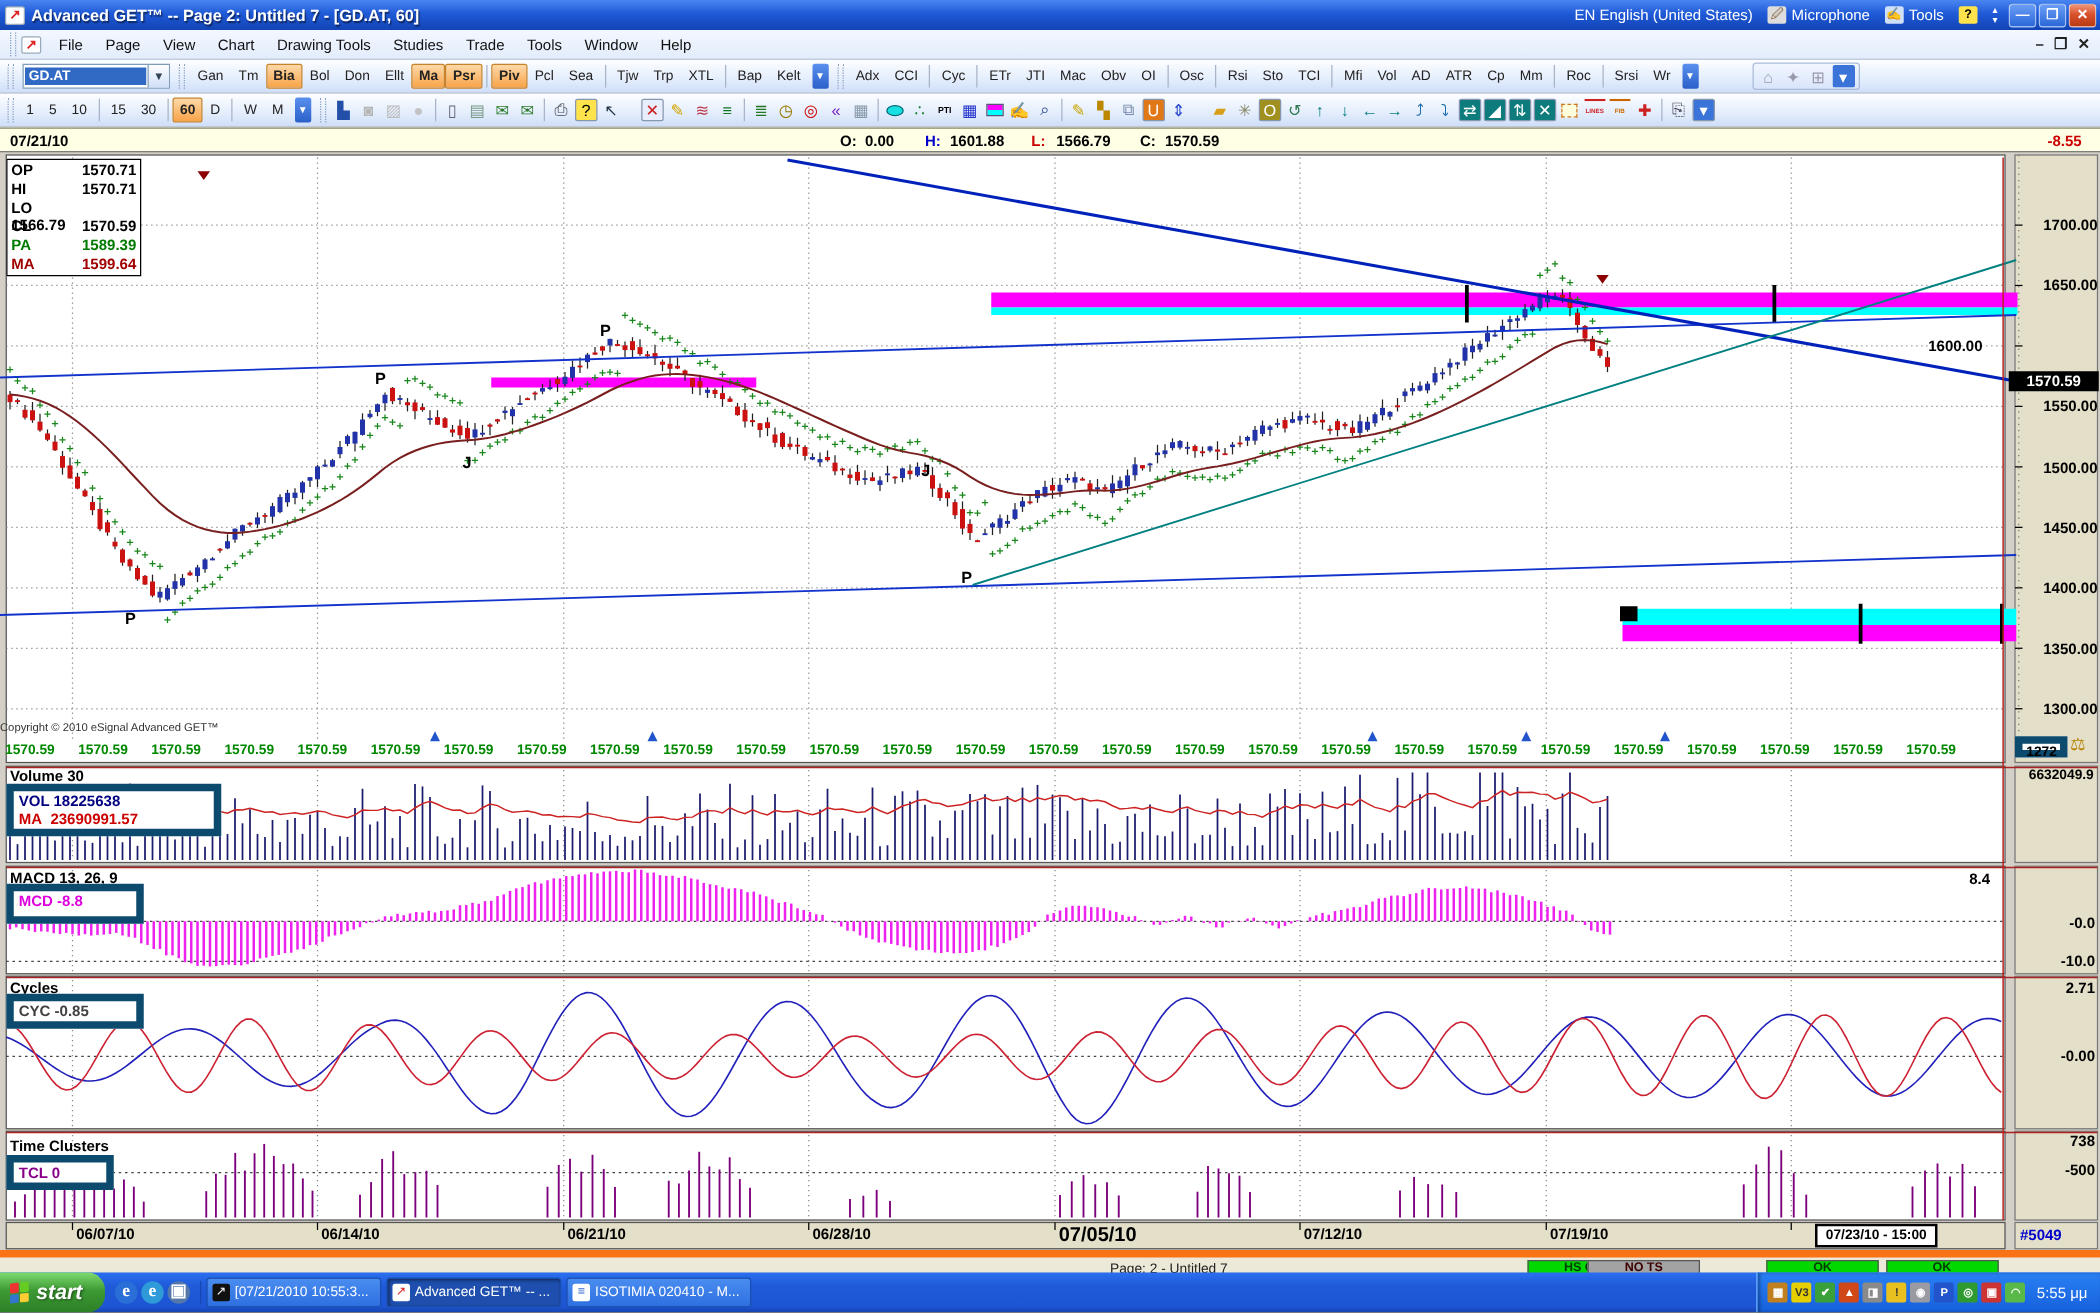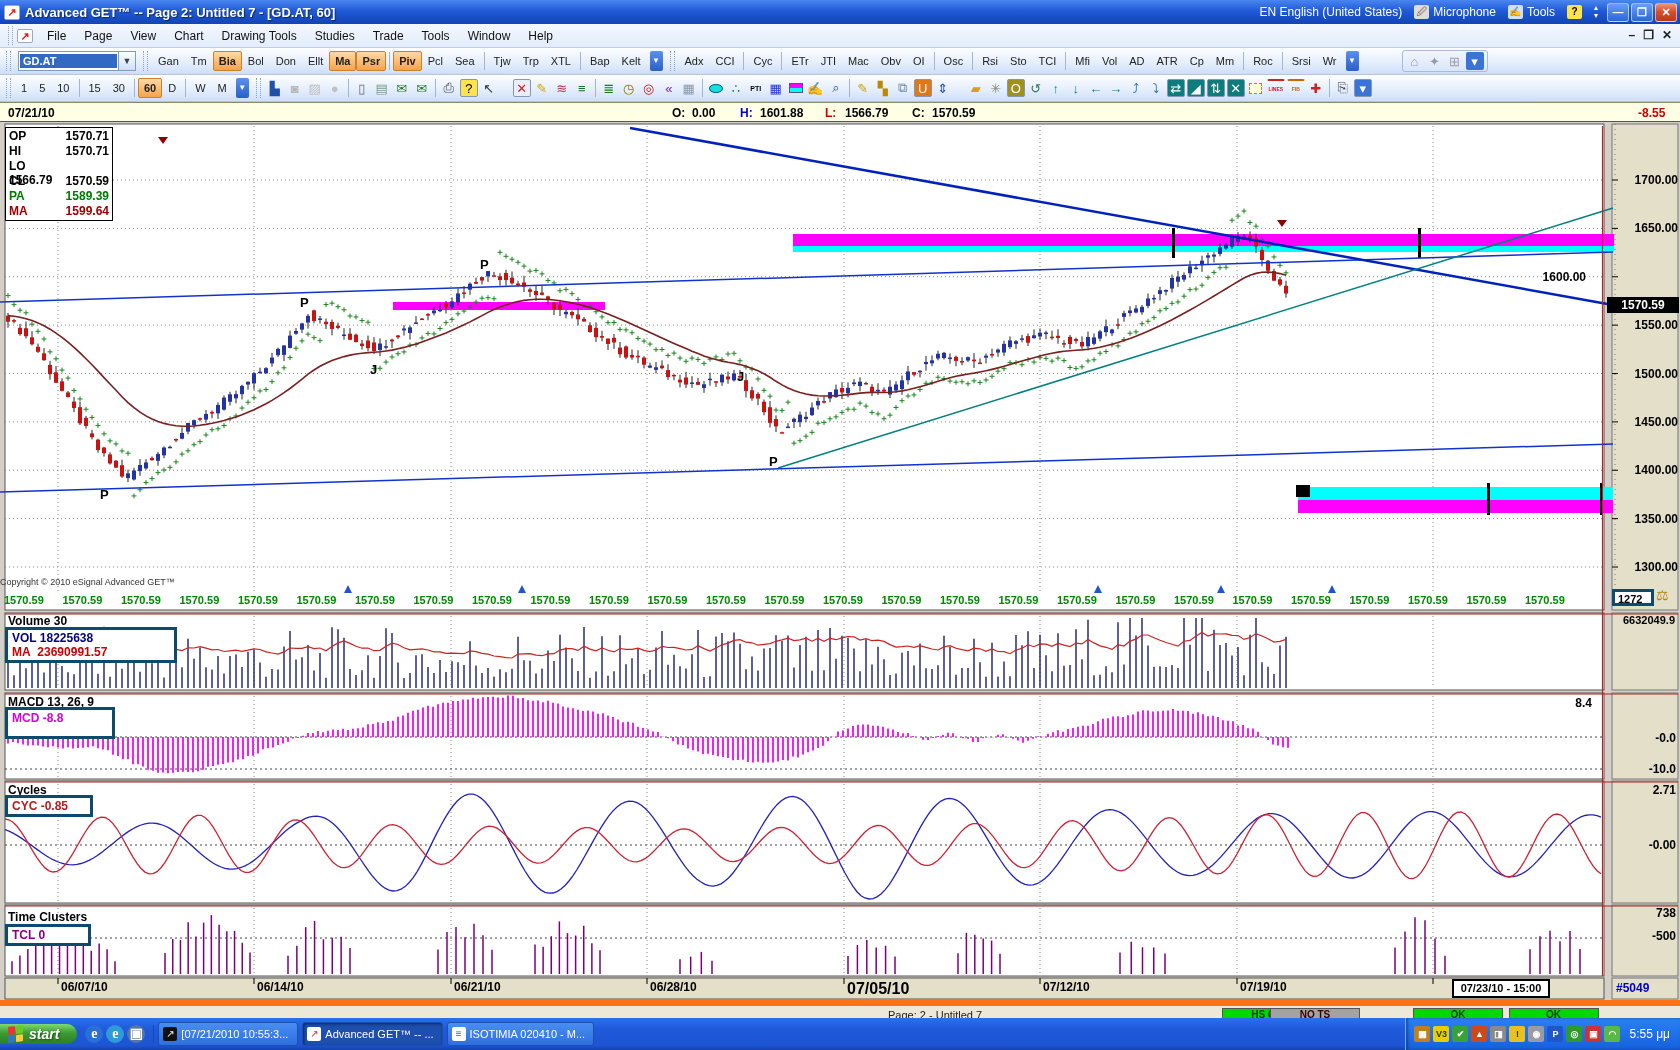--- a/index.html
+++ b/index.html
@@ -37,31 +37,31 @@
 
 .infobar{position:absolute;left:0;top:102px;width:1680px;height:20px;background:#ffffe6;border-top:1px solid #8a8a6a;border-bottom:1px solid #555;font-size:12px;font-weight:bold;color:#000}
 .infobar span{position:absolute;top:3px;white-space:nowrap}
 
 #chart-region{position:absolute;left:0;top:122px;width:1680px;height:878px;background:#d4d0c8}
 #chart-svg{position:absolute;left:0;top:0}
 .ovl{position:absolute;white-space:nowrap}
 .quote-box{left:5px;top:5px;width:108px;background:#fff;border:1px solid #000;font-size:12px;font-weight:bold;padding:1px 3px}
 .quote-box div{height:15px;display:flex;justify-content:space-between}
 .phdr{font-weight:bold;font-size:12px;color:#000}
-.lblbox{background:#fff;border:3px solid #0c4a6e;font-weight:bold;font-size:12px;padding:1px 4px}
+.lblbox{background:#fff;border:6px solid #0c4a6e;font-weight:bold;font-size:12px;padding:1px 4px}
 .axis-lab{font-weight:bold;font-size:12px;color:#000;width:62px;text-align:right}
 .pj{font-weight:bold;font-size:13px;color:#000}
 .greenrow span{position:absolute;font-weight:bold;font-size:11px;color:#008800}
 .cur-price{left:1607px;width:72px;height:16px;background:#000;color:#fff;font-weight:bold;font-size:12px;text-align:center;line-height:16px}
 
 .statusbar{position:absolute;left:0;top:1000px;width:1680px;height:18px;background:#ece9d8;border-top:6px solid #f97316;font-size:11px;color:#222}
 .sb-ind{position:absolute;top:2px;width:90px;height:13px;border:1px solid #555;font-size:10px;font-weight:bold;text-align:center;line-height:12px;cursor:pointer}
 
 .taskbar{position:absolute;left:0;top:1018px;width:1680px;height:32px;background:linear-gradient(#2a6ff0,#1f5ad8 35%,#1d55d4 85%,#1443ae);display:flex;align-items:center}
-.startbtn{height:20px;padding:0 18px 0 8px;background:linear-gradient(#7ddb6f,#3d9a34 45%,#2c7f26);border-radius:0 14px 14px 0;display:flex;align-items:center;gap:5px;color:#fff;font-weight:bold;font-style:italic;font-size:14px;text-shadow:1px 1px 2px #0007;cursor:pointer}
+.startbtn{height:32px;padding:0 18px 0 8px;background:linear-gradient(#7ddb6f,#3d9a34 45%,#2c7f26);border-radius:0 14px 14px 0;display:flex;align-items:center;gap:5px;color:#fff;font-weight:bold;font-style:italic;font-size:17px;text-shadow:1px 1px 2px #0007;cursor:pointer}
 .flag{width:16px;height:16px;display:grid;grid-template-columns:7px 7px;grid-gap:1px;transform:skewY(-6deg)}
 .flag i{border-radius:1px}
 .ql{display:flex;align-items:center;gap:3px;padding:0 8px;border-right:1px solid #1a48b0}
 .qlicon{width:18px;height:18px;border-radius:2px;font-weight:bold;font-size:14px;text-align:center;line-height:18px;cursor:pointer;font-family:"Liberation Serif",serif}
 .taskwin{height:24px;margin-left:4px;padding:0 8px 0 4px;min-width:140px;max-width:150px;border-radius:3px;background:linear-gradient(#4a8df0,#2e6fe0);border:1px solid #1b50b0;color:#fff;font-size:11px;display:flex;align-items:center;gap:4px;overflow:hidden;cursor:pointer}
 .taskwin.active{background:#1e4fae;box-shadow:inset 1px 1px 3px #0008}
 .taskwin .ti{width:14px;height:14px;border-radius:2px;font-size:10px;line-height:14px;text-align:center;flex-shrink:0}
 .tray{position:absolute;right:0;top:0;height:32px;display:flex;align-items:center;gap:3px;padding:0 10px 0 8px;background:linear-gradient(#2a80f4,#1560dc);border-left:1px solid #6ab0ff;box-shadow:inset 2px 0 3px #0005}
 .trayicon{width:16px;height:16px;border-radius:2px;color:#fff;font-size:9px;font-weight:bold;text-align:center;line-height:16px;cursor:pointer}
 .clock{color:#fff;font-size:12px;margin-left:6px}
@@ -1693,21 +1693,21 @@
     </div>
     <div class="ovl axis-lab" style="left:1613px;top:492px;font-size:11px">6632049.9</div>
 
     <div class="ovl phdr" style="left:8px;top:573px">MACD 13, 26, 9</div>
     <div class="ovl lblbox" style="left:5px;top:585px;width:110px;height:32px;color:#dd00dd"><span>MCD</span> <span>-8.8</span></div>
     <div class="ovl axis-lab" style="left:1530px;top:574px">8.4</div>
     <div class="ovl axis-lab" style="left:1614px;top:609px">-0.0</div>
     <div class="ovl axis-lab" style="left:1614px;top:640px">-10.0</div>
 
     <div class="ovl phdr" style="left:8px;top:661px">Cycles</div>
-    <div class="ovl lblbox" style="left:5px;top:673px;width:88px;color:#b91c1c"><span>CYC</span> <span>-0.85</span></div>
+    <div class="ovl lblbox" style="left:5px;top:673px;width:110px;color:#404040"><span>CYC</span> <span>-0.85</span></div>
     <div class="ovl axis-lab" style="left:1614px;top:661px">2.71</div>
     <div class="ovl axis-lab" style="left:1614px;top:716px">-0.00</div>
 
     <div class="ovl phdr" style="left:8px;top:788px">Time Clusters</div>
     <div class="ovl lblbox" style="left:5px;top:802px;width:86px;color:#880088"><span>TCL</span> <span>0</span></div>
     <div class="ovl axis-lab" style="left:1614px;top:784px">738</div>
     <div class="ovl axis-lab" style="left:1614px;top:807px">-500</div>
 
     <div id="date-labels">
         <div class="ovl" style="left: 61px; top: 858px; font-weight: bold; font-size: 12px; color: rgb(0, 0, 0);">06/07/10</div>

